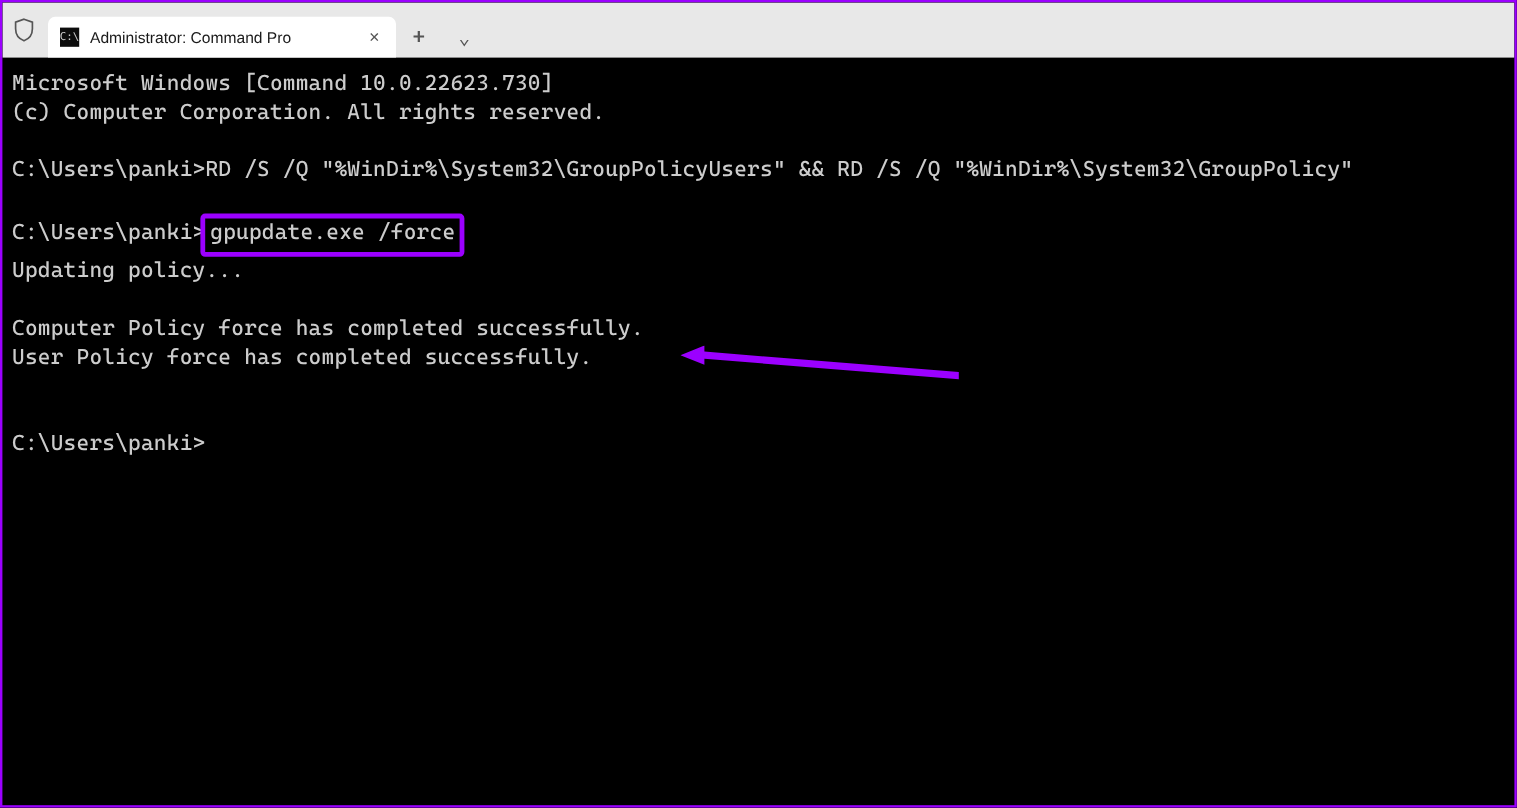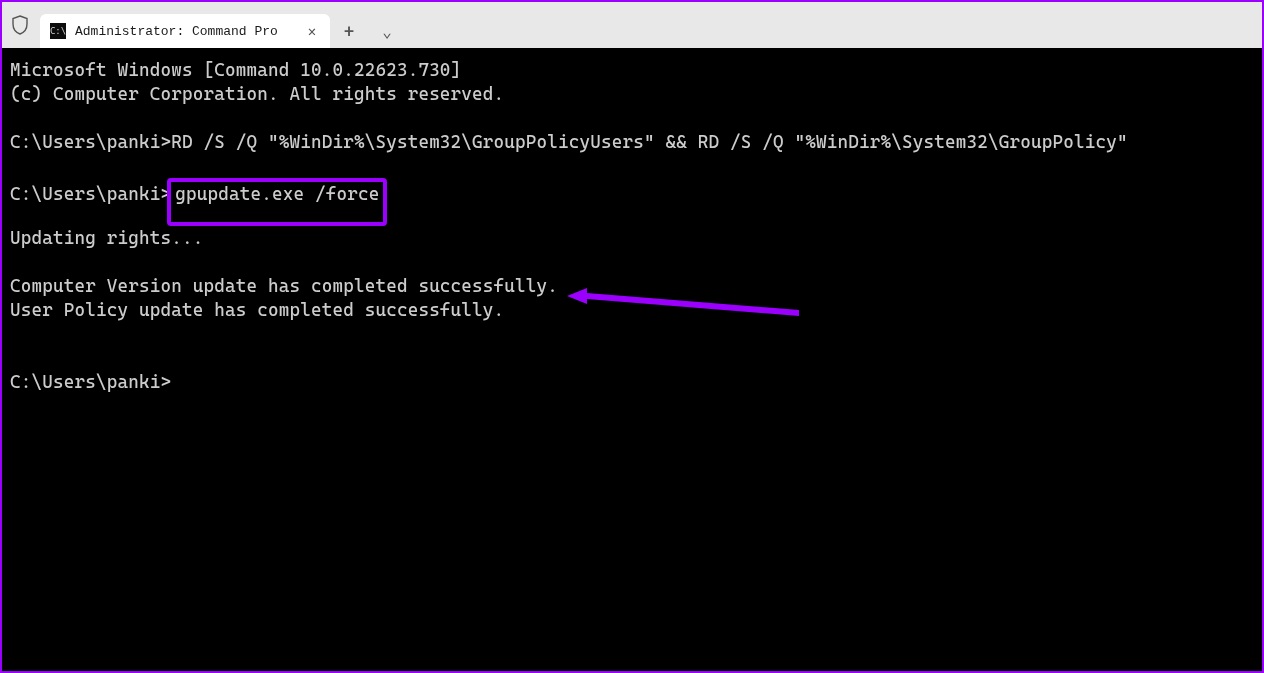--- a/index.html
+++ b/index.html
@@ -45,21 +45,21 @@
     background: #0c0c0c;
     display: flex;
     align-items: center;
     justify-content: center;
     color: #ccc;
     font-size: 9px;
     font-family: monospace;
     line-height: 1;
   }
   .tab-title {
-    font-family: Liberation Mono, monospace;
+    font-family: Liberation Sans, sans-serif;
     font-size: 13px;
     color: #1a1a1a;
     flex: 1;
     white-space: nowrap;
     overflow: hidden;
   }
   .tab-close {
     width: 16px;
     height: 16px;
     display: flex;
@@ -84,21 +84,21 @@
     color: #cccccc;
     font-size: 18px;
     line-height: 24px;
     white-space: pre;
     font-family: 'Cascadia Mono', 'Consolas', monospace;
     letter-spacing: 0.2px;
   }
   .highlight-box {
     border: 4px solid #9b00ff;
     border-radius: 4px;
-    padding: 0 4px 16px 4px;
+    padding: 0 4px 4px 4px;
     margin-left: -4px;
     display: inline-block;
   }
   .arrow {
     position: absolute;
     left: 565px;
     top: 286px;
     pointer-events: none;
   }
 </style>
@@ -123,24 +123,24 @@
     <span style="font-size:16px;">⌄</span>
   </div>
 </div>
 
 <div class="terminal"><span>Microsoft Windows [Command 10.0.22623.730]</span>
 <span>(c) Computer Corporation. All rights reserved.</span>
 <span></span>
 <span>C:\Users\panki&gt;</span><span>RD /S /Q "%WinDir%\System32\GroupPolicyUsers" &amp;&amp; RD /S /Q "%WinDir%\System32\GroupPolicy"</span>
 <span></span>
 <span>C:\Users\panki&gt;</span><span class="highlight-box">gpupdate.exe /force</span>
-<span>Updating rights...</span>
+<span>Updating policy...</span>
 <span></span>
-<span>Computer Version update has completed successfully.</span>
-<span>User Policy update has completed successfully.</span>
+<span>Computer Policy force has completed successfully.</span>
+<span>User Policy force has completed successfully.</span>
 <span></span>
 <span></span>
 <span>C:\Users\panki&gt;</span></div>
 
 <svg class="arrow" width="240" height="40" viewBox="0 0 240 40">
   <defs>
     <linearGradient id="arrgrad" x1="0" y1="0" x2="1" y2="0">
       <stop offset="0%" stop-color="#9b00ff"></stop>
       <stop offset="100%" stop-color="#9b00ff"></stop>
     </linearGradient>

